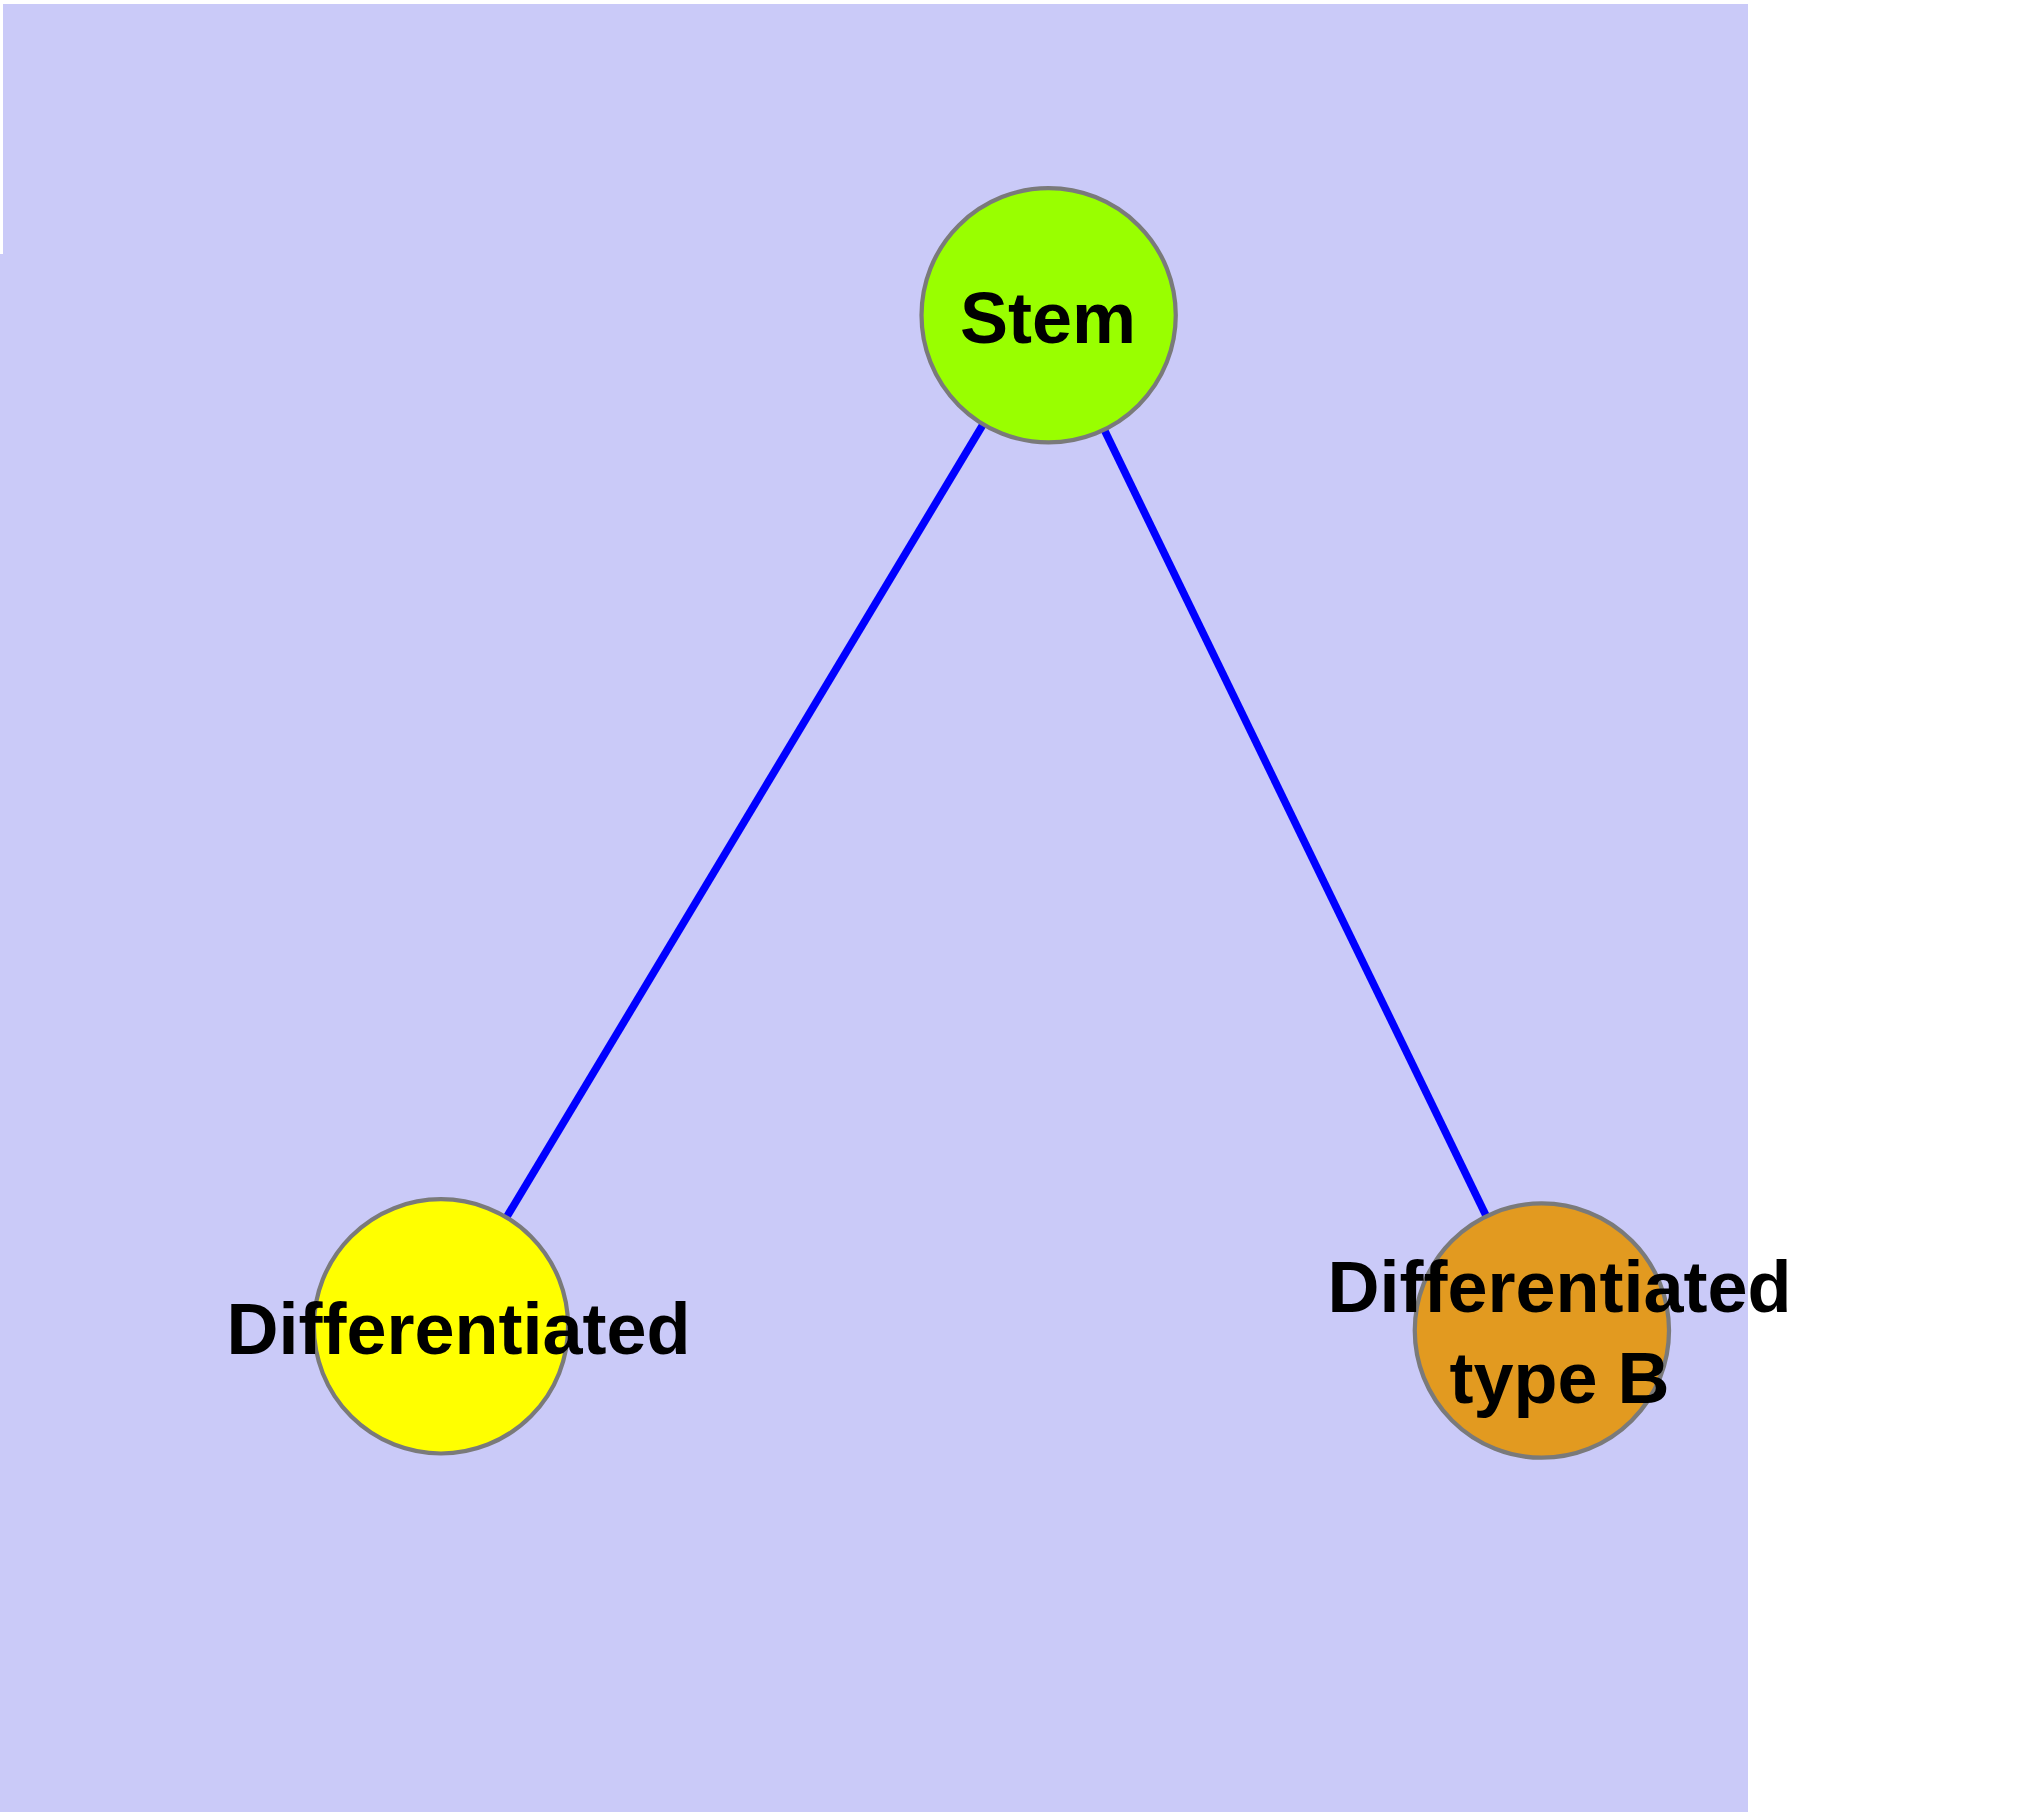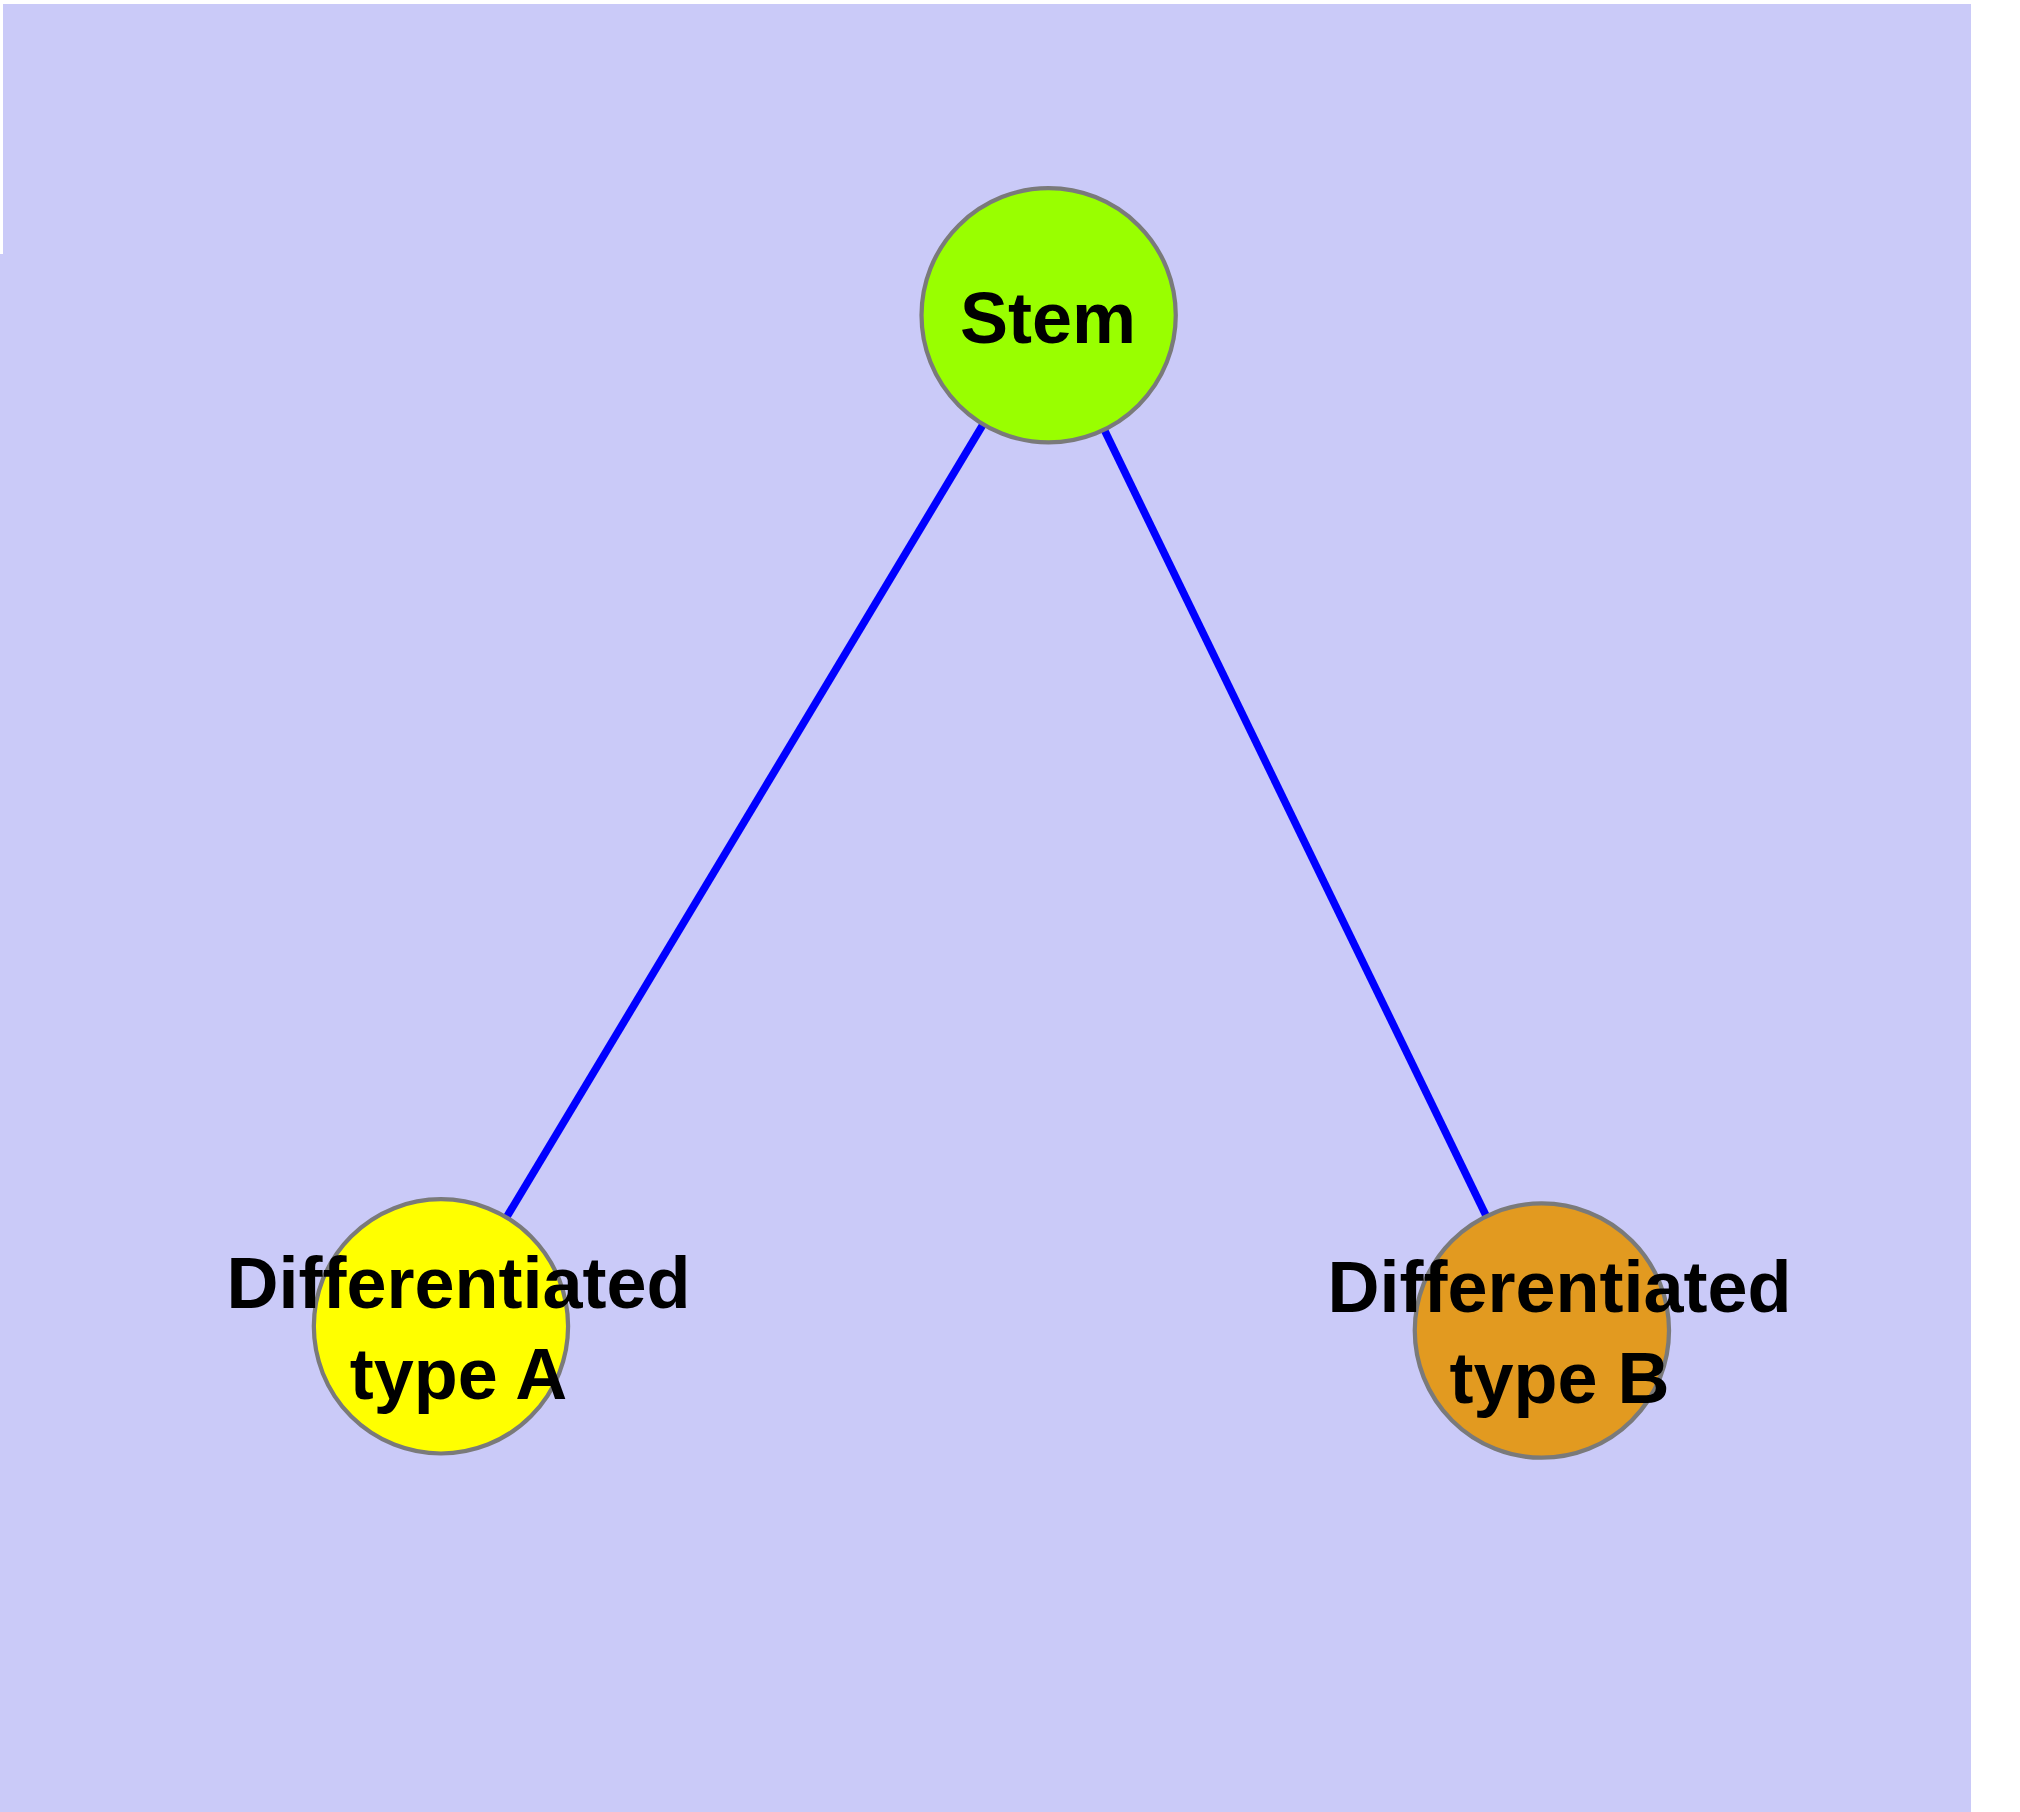--- a/index.html
+++ b/index.html
@@ -5,21 +5,21 @@
   html, body {
     margin: 0;
     padding: 0;
     width: 2021px;
     height: 1812px;
     overflow: hidden;
     font-family: "Liberation Sans", sans-serif;
   }
   .canvas {
     position: relative;
-    width: 1971px;
+    width: 1748px;
     height: 1812px;
     background: #CACAF8;
   }
   .top-margin-strip {
     position: absolute;
     top: 0; left: 0;
     width: 100%;
     height: 4.2px;
     background: #FFFFFF;
   }
@@ -61,21 +61,20 @@
 
     <circle cx="1237" cy="372" r="150" fill="#99FF00" stroke="#7A7A7A" stroke-width="5"></circle>
     <circle cx="520" cy="1565" r="150" fill="#FFFF00" stroke="#7A7A7A" stroke-width="5"></circle>
     <circle cx="1819" cy="1570" r="150" fill="#E29A20" stroke="#7A7A7A" stroke-width="5"></circle>
   </svg>
 
   <div class="node-label" style="left:1048px; top:318px;">Stem</div>
 
   <div class="node-label" style="left:441px; top:1329px;">
     <span class="label-line">Differentiated</span>
-    <span class="label-line">type A</span>
   </div>
 
   <div class="node-label" style="left:1542px; top:1333px;">
     <span class="label-line">Differentiated</span>
     <span class="label-line">type B</span>
   </div>
 
   <div class="top-margin-strip"></div>
   <div class="left-margin-strip"></div>
 </div>

